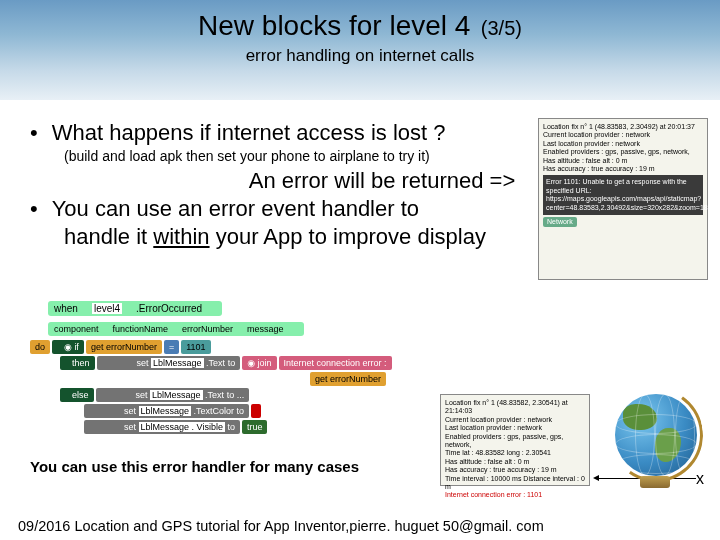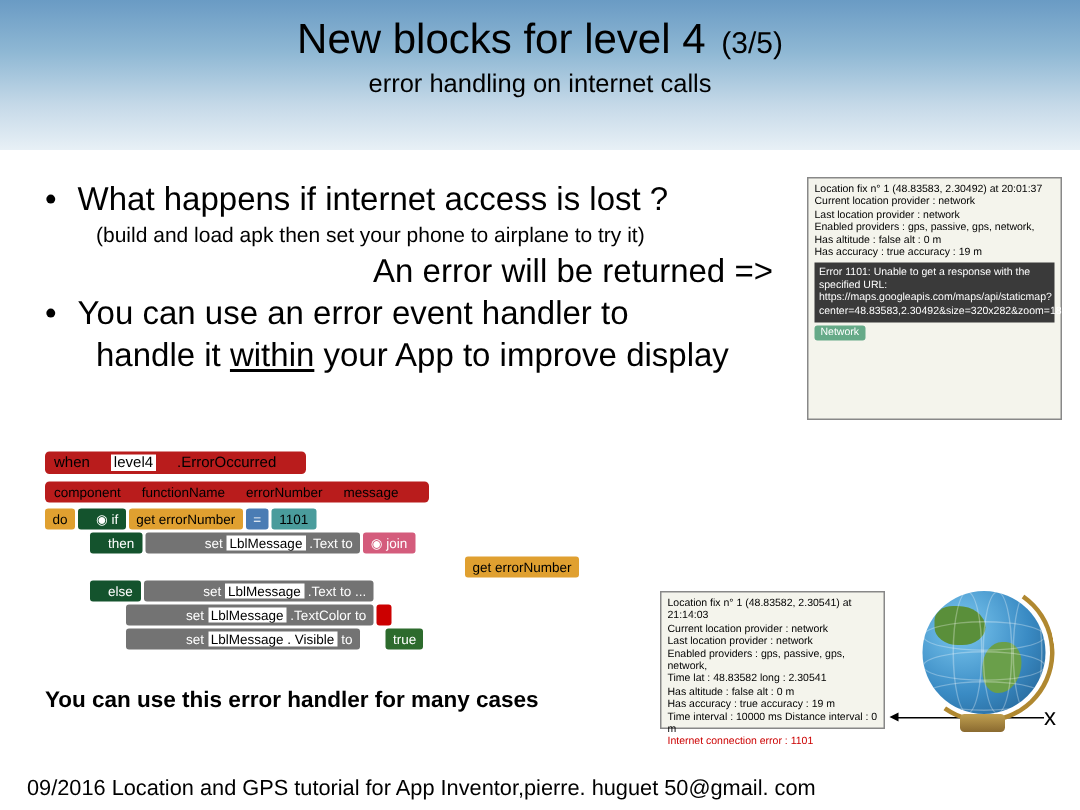--- a/index.html
+++ b/index.html
@@ -17,28 +17,28 @@
   .content { position: absolute; top: 110px; left: 0; width: 100%; padding: 10px 20px 0 30px; }
   .bullet-row { display: flex; align-items: baseline; margin-bottom: 2px; }
   .bullet-dot { font-size: 22px; margin-right: 14px; color: #000; }
   .bullet-text { font-size: 22px; color: #000; }
   .sub-note { font-size: 14px; color: #000; margin-left: 34px; margin-bottom: 4px; }
   .center-line { font-size: 22px; color: #000; text-align: center; margin: 2px 0 2px 0; padding-left: 34px; }
   .body-line { font-size: 22px; color: #000; margin-left: 34px; line-height: 1.2; }
   .underline { text-decoration: underline; }
   
   .blocks-area { position: absolute; top: 298px; left: 30px; width: 480px; height: 150px; }
-  .block-header { background: #b91c1c; color: #000; font-size: 10px; padding: 2px 6px; border-radius: 3px; display: inline-block; margin-bottom: 2px; }
+  .block-header { background: #86efac; color: #000; font-size: 10px; padding: 2px 6px; border-radius: 3px; display: inline-block; margin-bottom: 2px; margin-left: 18px; }
   .block-header span { margin-right: 14px; }
   .block-row { display: flex; align-items: center; margin: 2px 0; font-size: 9px; }
   .piece { padding: 2px 5px; margin-right: 2px; border-radius: 2px; color: #fff; font-size: 9px; white-space: nowrap; }
   .olive { background: #14532d; padding-left: 12px; }
   .orange { background: #e0a030; color: #000; }
   .green { background: #737373; padding-left: 40px; }
-  .dgreen { background: #2d6b2d; margin-left: 15px; }
+  .dgreen { background: #2d6b2d; }
   .teal { background: #4a9c9c; color: #000; }
   .pink { background: #d45c7c; }
   .blue { background: #4a7cb4; }
   .indent1 { margin-left: 30px; }
   .indent2 { margin-left: 54px; }
   
   .phone-shot { position: absolute; border: 1px solid #888; background: #f4f4ec; font-size: 7px; line-height: 1.2; padding: 4px; }
   .phone1 { top: 118px; right: 12px; width: 170px; height: 162px; }
   .phone2 { top: 394px; right: 130px; width: 150px; height: 92px; }
   .error-box { background: #3a3a3a; color: #fff; font-size: 7px; padding: 3px; margin-top: 2px; }
@@ -99,20 +99,21 @@
     <span class="piece orange">do</span>
     <span class="piece olive">◉ <span>if</span></span>
     <span class="piece orange">get errorNumber</span>
     <span class="piece blue">=</span>
     <span class="piece teal">1101</span>
   </div>
   <div class="block-row indent1">
     <span class="piece olive">then</span>
     <span class="piece green"><span>set</span> <span style="background:#fff;color:#000;padding:0 2px;">LblMessage</span> <span>.Text</span> <span>to</span></span>
     <span class="piece pink">◉ <span>join</span></span>
+    <span class="piece pink">Internet connection error :</span>
   </div>
   <div class="block-row indent2" style="margin-left:280px;">
     <span class="piece orange">get errorNumber</span>
   </div>
   <div class="block-row indent1">
     <span class="piece olive">else</span>
     <span class="piece green"><span>set</span> <span style="background:#fff;color:#000;padding:0 2px;">LblMessage</span> <span>.Text</span> <span>to</span> <span>...</span></span>
   </div>
   <div class="block-row indent2">
     <span class="piece green"><span>set</span> <span style="background:#fff;color:#000;padding:0 2px;">LblMessage</span> <span>.TextColor</span> <span>to</span></span>

